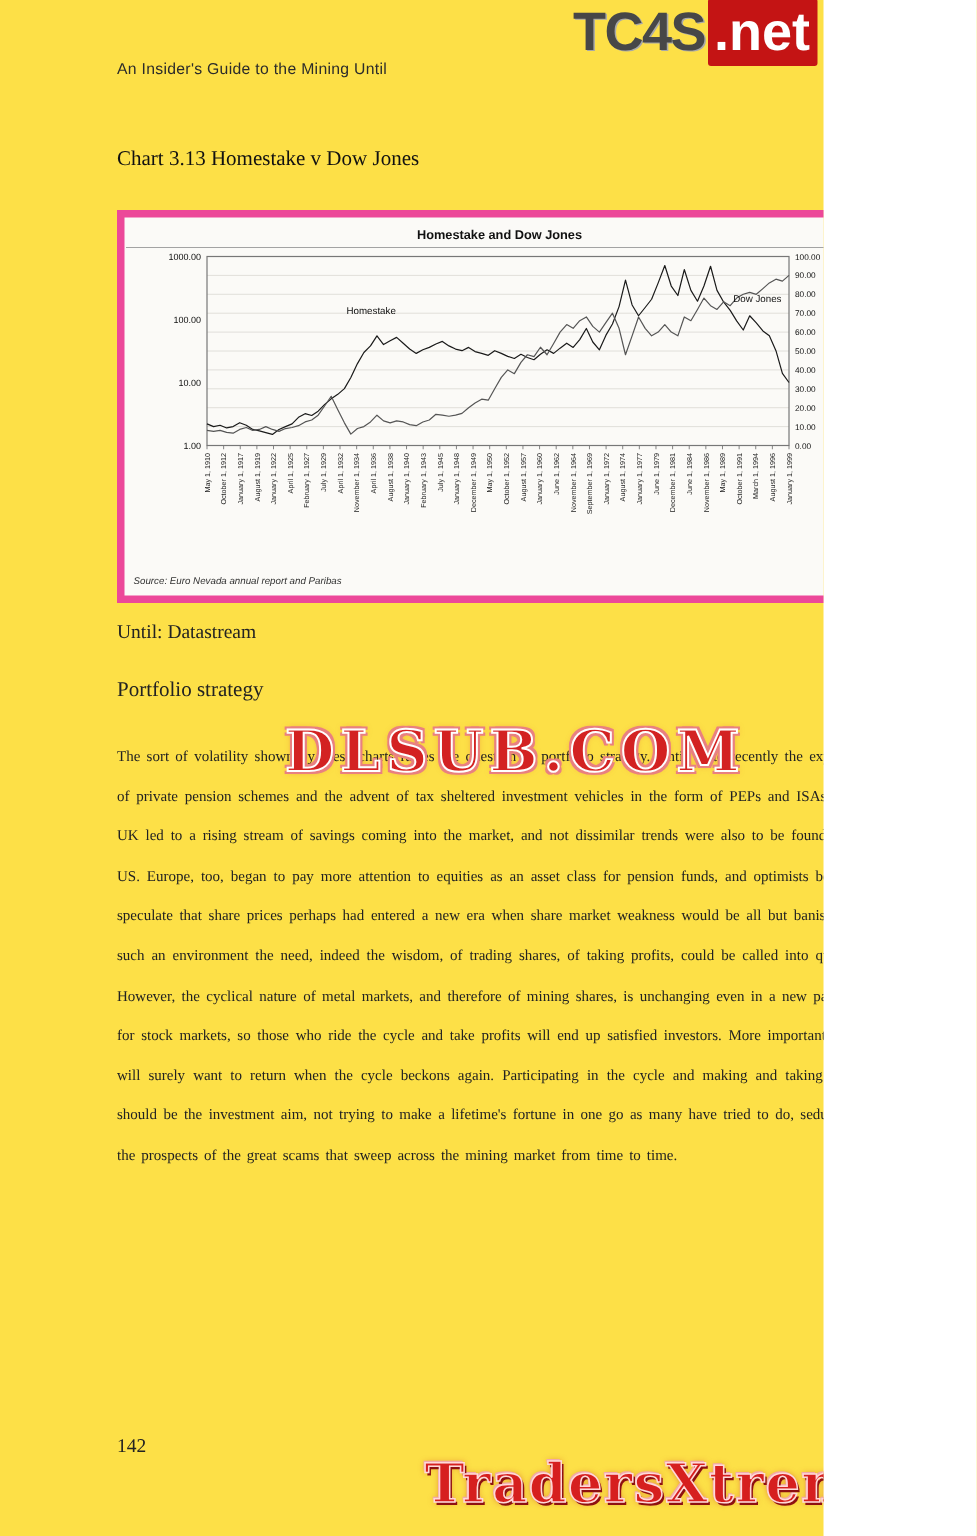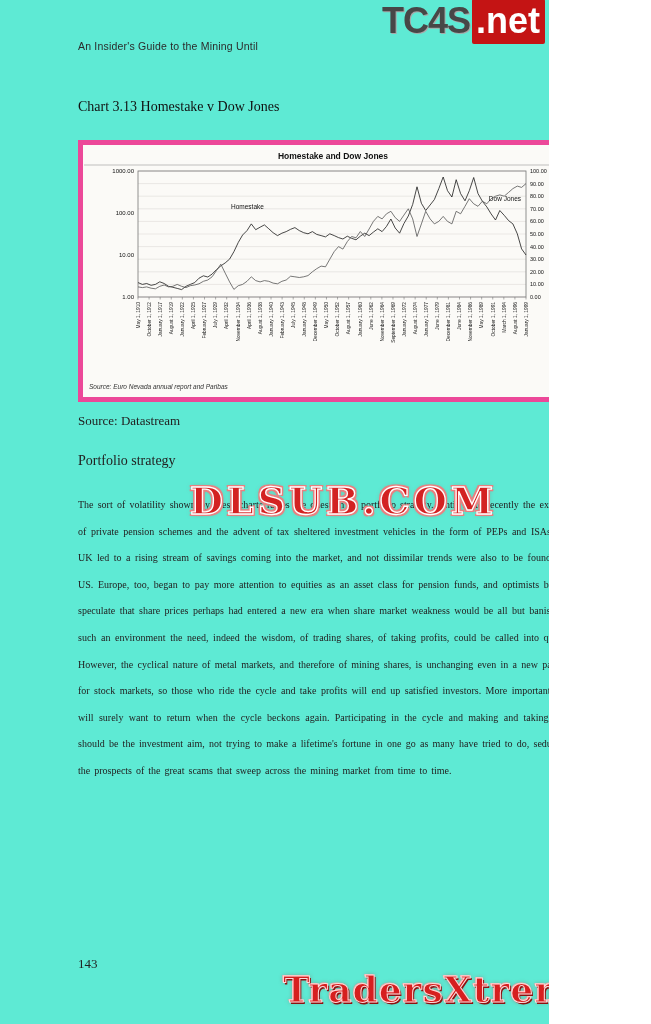--- a/index.html
+++ b/index.html
@@ -1,16 +1,16 @@
 <!DOCTYPE html>
 <html><head>
 <meta charset="utf-8">
 <style>
   html,body{margin:0;padding:0;background:#ffffff;}
-  .page{position:relative;width:549px;height:1024px;background:#5eead4;overflow:hidden;
+  .page{position:relative;width:549px;height:1024px;background:#fde047;overflow:hidden;
         font-family:"Liberation Serif",serif;color:#1f1f1f;}
 
   .running-header{position:absolute;left:78px;top:40px;
         font-family:"Liberation Sans",sans-serif;font-size:10.5px;color:#2b2b2b;letter-spacing:.2px;}
 
   .logo{position:absolute;top:2px;right:4px;font-family:"Liberation Sans",sans-serif;
         font-weight:bold;font-size:36px;line-height:38px;white-space:nowrap;}
   .logo-main{color:#474747;text-shadow:1px 1px 0 #a8a8a8;letter-spacing:-1px;}
   .logo-net{background:#c41414;color:#ffffff;padding:1px 5px 3px 4px;margin-left:2px;border-radius:2px;}
 
@@ -159,25 +159,25 @@
         <line x1="443" y1="152" x2="443" y2="154.5" stroke="#777" stroke-width="0.6"></line>
         <text transform="translate(444.8,157) rotate(-90)" text-anchor="end" font-size="4.8" fill="#222">January 1, 1999</text>
         <polyline points="55.0,137.6 59.4,139.4 63.7,138.5 68.1,140.3 72.4,139.4 76.8,136.8 81.2,138.5 85.5,141.3 89.9,142.3 94.2,143.4 98.6,144.6 103.0,141.3 107.3,139.4 111.7,137.6 116.0,133.2 120.4,130.8 124.8,132.0 129.1,129.1 133.5,124.6 137.8,120.9 142.2,117.9 146.6,114.1 150.9,106.7 155.3,97.4 159.6,90.0 164.0,85.6 168.3,78.9 172.7,84.7 177.1,82.2 181.4,79.9 185.8,83.8 190.1,87.7 194.5,90.6 198.9,88.2 203.2,86.6 207.6,84.3 211.9,82.6 216.3,85.6 220.7,87.7 225.0,88.8 229.4,86.6 233.7,89.4 238.1,90.6 242.5,91.9 246.8,88.8 251.2,90.6 255.5,92.6 259.9,94.0 264.3,91.2 268.6,93.3 273.0,94.8 277.3,91.2 281.7,88.2 286.1,90.6 290.4,87.1 294.8,83.8 299.1,86.6 303.5,81.4 307.9,74.0 312.2,83.0 316.6,88.2 320.9,78.6 325.3,71.0 329.7,59.4 334.0,41.8 338.4,58.3 342.7,65.5 347.1,60.0 351.4,54.5 355.8,43.6 360.2,32.0 364.5,45.7 368.9,52.0 373.2,34.7 377.6,48.6 382.0,55.8 386.3,45.7 390.7,32.5 395.0,48.6 399.4,56.3 403.8,61.9 408.1,68.9 412.5,75.0 416.8,65.5 421.2,70.3 425.6,75.6 429.9,78.9 434.3,88.8 438.6,103.9 443.0,110.0" fill="none" stroke="#1a1a1a" stroke-width="0.8" stroke-linejoin="round"></polyline>
         <polyline points="55.0,141.9 59.4,142.6 63.7,141.9 68.1,143.2 72.4,143.8 76.8,141.3 81.2,140.0 85.5,141.9 89.9,141.3 94.2,139.4 98.6,141.3 103.0,142.6 107.3,140.7 111.7,140.0 116.0,138.8 120.4,136.3 124.8,135.0 129.1,131.8 133.5,125.5 137.8,119.2 142.2,128.1 146.6,136.9 150.9,144.4 155.3,140.7 159.6,139.4 164.0,136.3 168.3,131.8 172.7,135.6 177.1,136.9 181.4,135.6 185.8,136.3 190.1,138.1 194.5,138.8 198.9,136.3 203.2,135.0 207.6,131.2 211.9,131.8 216.3,132.5 220.7,131.8 225.0,130.6 229.4,126.8 233.7,123.7 238.1,121.1 242.5,121.8 246.8,114.2 251.2,106.6 255.5,101.6 259.9,104.1 264.3,96.6 268.6,91.5 273.0,92.8 277.3,86.5 281.7,91.5 286.1,84.0 290.4,76.4 294.8,71.4 299.1,73.9 303.5,68.8 307.9,66.3 312.2,72.6 316.6,76.4 320.9,70.1 325.3,63.8 329.7,73.9 334.0,91.5 338.4,78.9 342.7,66.3 347.1,73.9 351.4,78.9 355.8,76.4 360.2,71.4 364.5,76.4 368.9,78.9 373.2,66.3 377.6,68.8 382.0,61.3 386.3,53.7 390.7,58.8 395.0,61.3 399.4,56.2 403.8,58.8 408.1,53.7 412.5,51.2 416.8,49.9 421.2,51.2 425.6,47.4 429.9,43.6 434.3,41.1 438.6,42.4 443.0,38.6" fill="none" stroke="#555" stroke-width="0.8" stroke-linejoin="round"></polyline>
         <text x="148" y="64" font-size="6.5" fill="#111">Homestake</text>
         <text x="438" y="56" text-anchor="end" font-size="6.5" fill="#111">Dow Jones</text>
         <text x="6" y="244" font-size="6.5" font-style="italic" fill="#333">Source: Euro Nevada annual report and Paribas</text>
       </svg>
   </div>
 
-  <div class="source-line">Source: Datastream</div>
+  <div class="source-line">Until: Datastream</div>
 
   <h3 class="section-heading">Portfolio strategy</h3>
 
   <p class="body-paragraph">The sort of volatility shown by these charts raises the question of portfolio strategy. Until quite recently the expansion of private pension schemes and the advent of tax sheltered investment vehicles in the form of PEPs and ISAs in the UK led to a rising stream of savings coming into the market, and not dissimilar trends were also to be found in the US. Europe, too, began to pay more attention to equities as an asset class for pension funds, and optimists began to speculate that share prices perhaps had entered a new era when share market weakness would be all but banished. In such an environment the need, indeed the wisdom, of trading shares, of taking profits, could be called into question. However, the cyclical nature of metal markets, and therefore of mining shares, is unchanging even in a new paradigm for stock markets, so those who ride the cycle and take profits will end up satisfied investors. More importantly they will surely want to return when the cycle beckons again. Participating in the cycle and making and taking profits should be the investment aim, not trying to make a lifetime's fortune in one go as many have tried to do, seduced by the prospects of the great scams that sweep across the mining market from time to time.</p>
 
   <div class="dlsub-watermark">DLSUB.COM</div>
 
-  <div class="page-number">143</div>
+  <div class="page-number">142</div>
 
   <div class="bottom-watermark">TradersXtreme.com</div>
 
 </div>
 
 </body></html>

